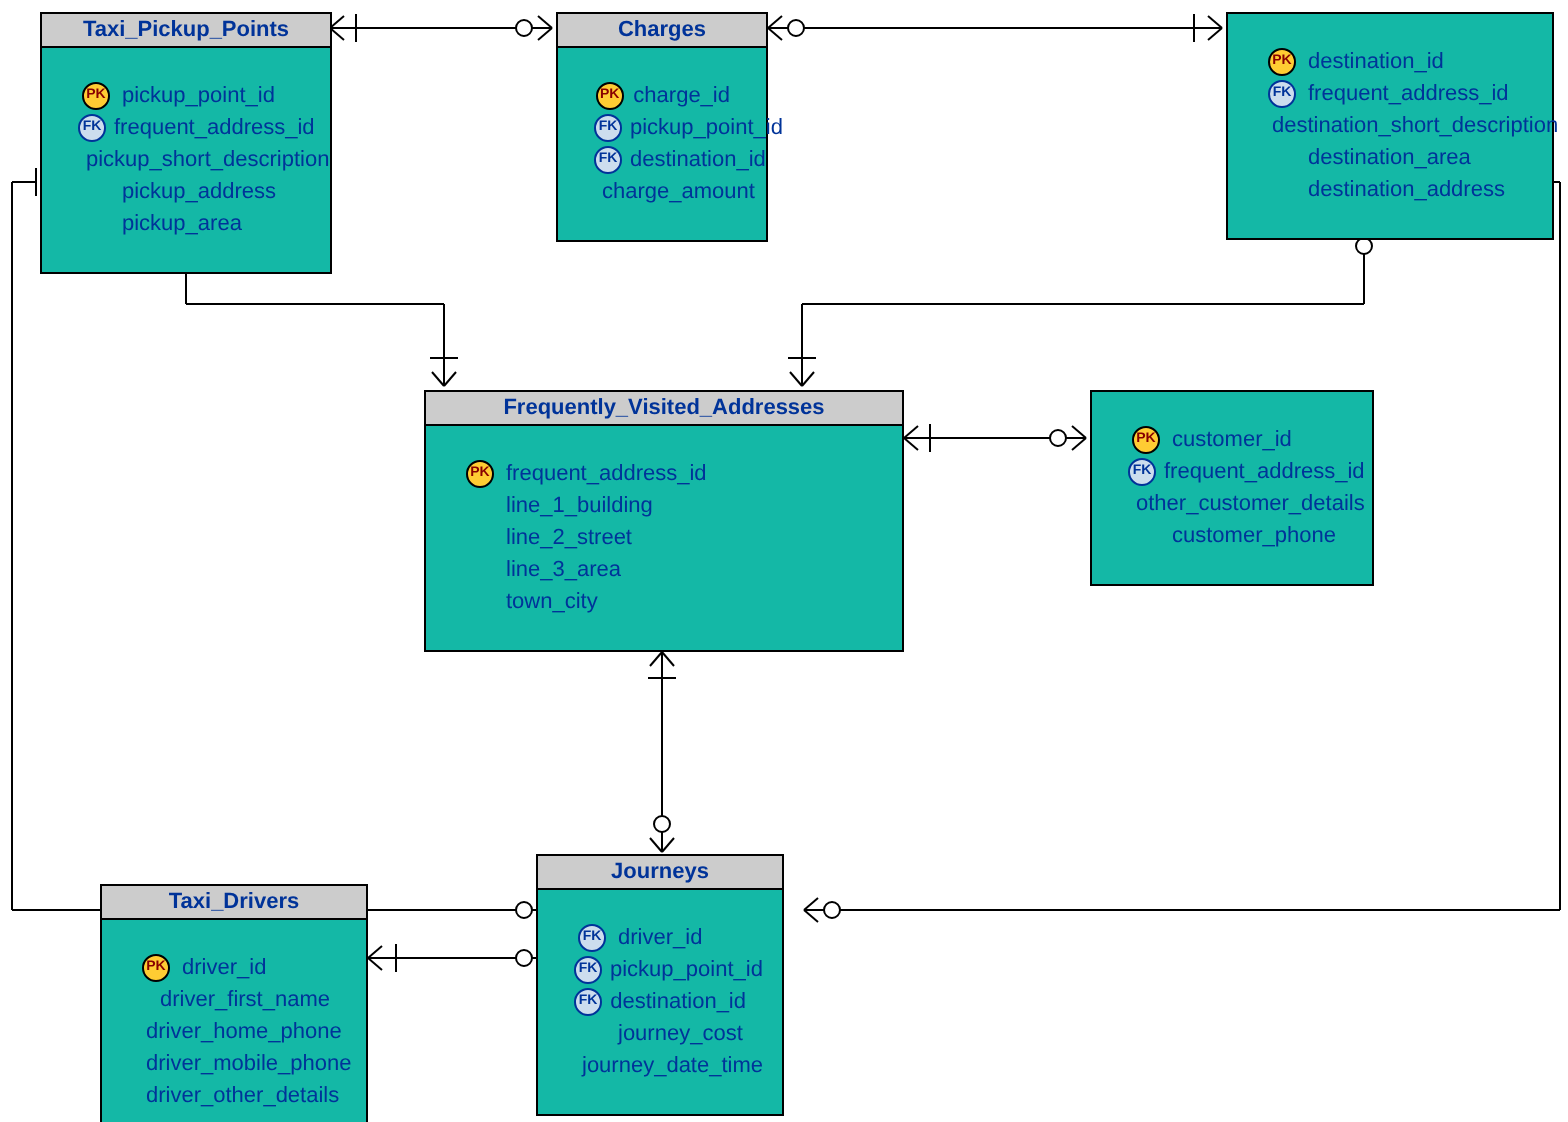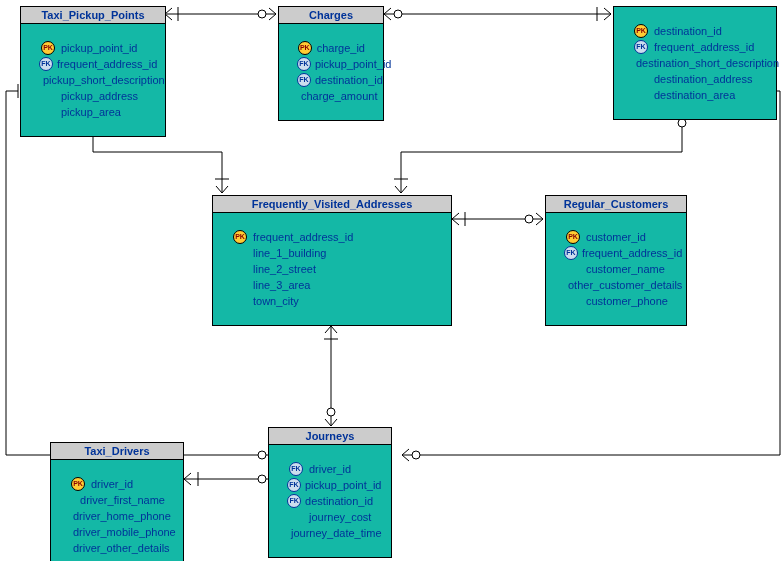--- a/index.html
+++ b/index.html
@@ -153,25 +153,25 @@
       <div class="row">
         <span class="key"><span class="fk">FK</span></span>
         <span class="col">frequent_address_id</span>
       </div>
       <div class="row">
         <span class="key"></span>
         <span class="col">destination_short_description</span>
       </div>
       <div class="row">
         <span class="key"></span>
+        <span class="col">destination_area</span>
+      </div>
+      <div class="row">
+        <span class="key"></span>
         <span class="col">destination_address</span>
-      </div>
-      <div class="row">
-        <span class="key"></span>
-        <span class="col">destination_area</span>
       </div>
     </div>
 </div>
 
 <div class="entity" style="left:212px;top:195px;width:238px">
   <div class="entity-header">Frequently_Visited_Addresses</div>
   <div class="entity-body">
       <div class="row">
         <span class="key"><span class="pk">PK</span></span>
         <span class="col">frequent_address_id</span>
@@ -189,33 +189,28 @@
         <span class="col">line_3_area</span>
       </div>
       <div class="row">
         <span class="key"></span>
         <span class="col">town_city</span>
       </div>
     </div>
 </div>
 
 <div class="entity" style="left:545px;top:195px;width:140px">
-  <div class="entity-header">Regular_Customers</div>
   <div class="entity-body">
       <div class="row">
         <span class="key"><span class="pk">PK</span></span>
         <span class="col">customer_id</span>
       </div>
       <div class="row">
         <span class="key"><span class="fk">FK</span></span>
         <span class="col">frequent_address_id</span>
-      </div>
-      <div class="row">
-        <span class="key"></span>
-        <span class="col">customer_name</span>
       </div>
       <div class="row">
         <span class="key"></span>
         <span class="col">other_customer_details</span>
       </div>
       <div class="row">
         <span class="key"></span>
         <span class="col">customer_phone</span>
       </div>
     </div>

